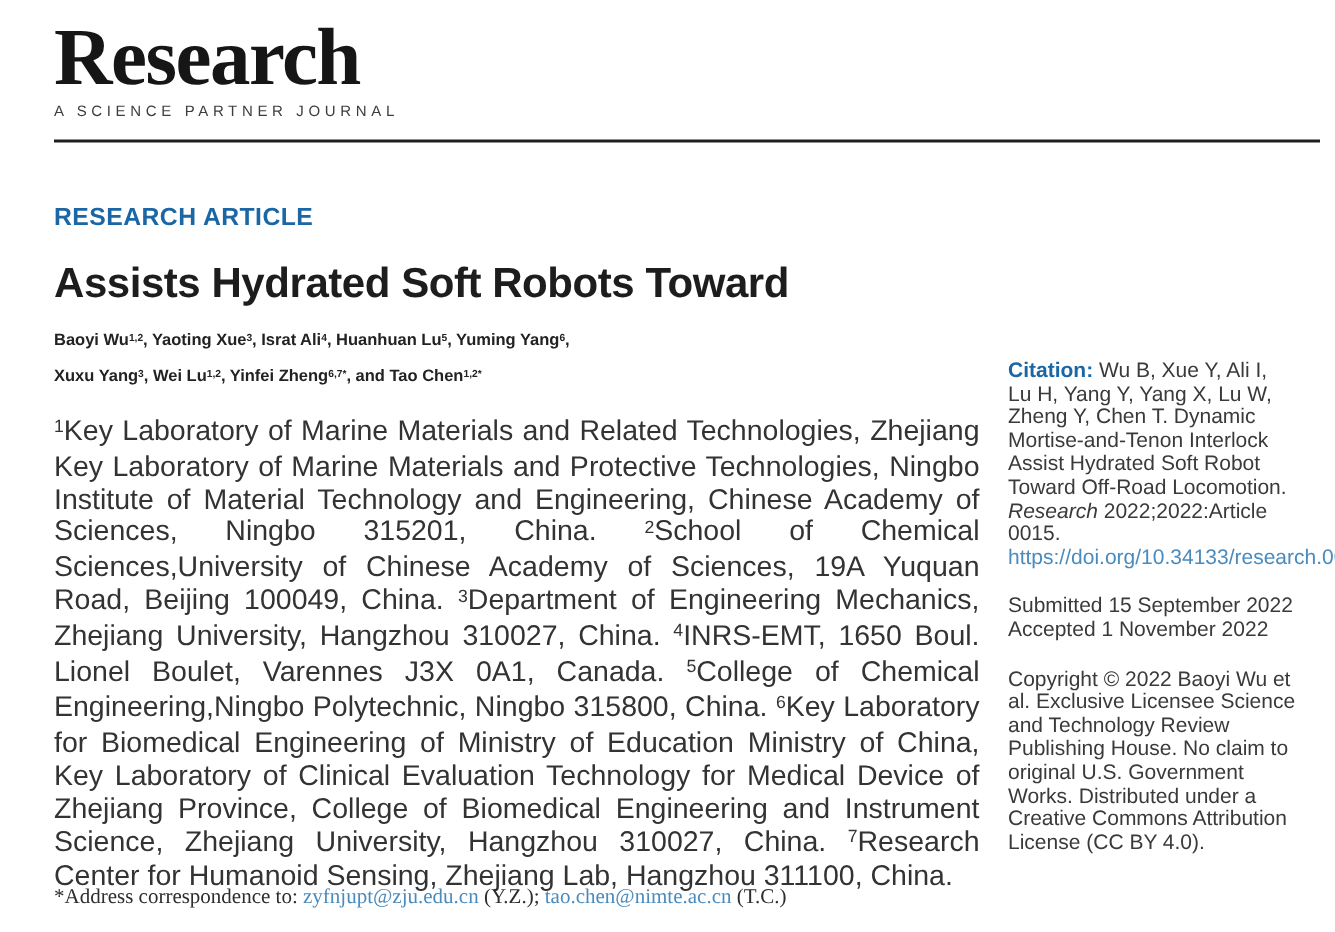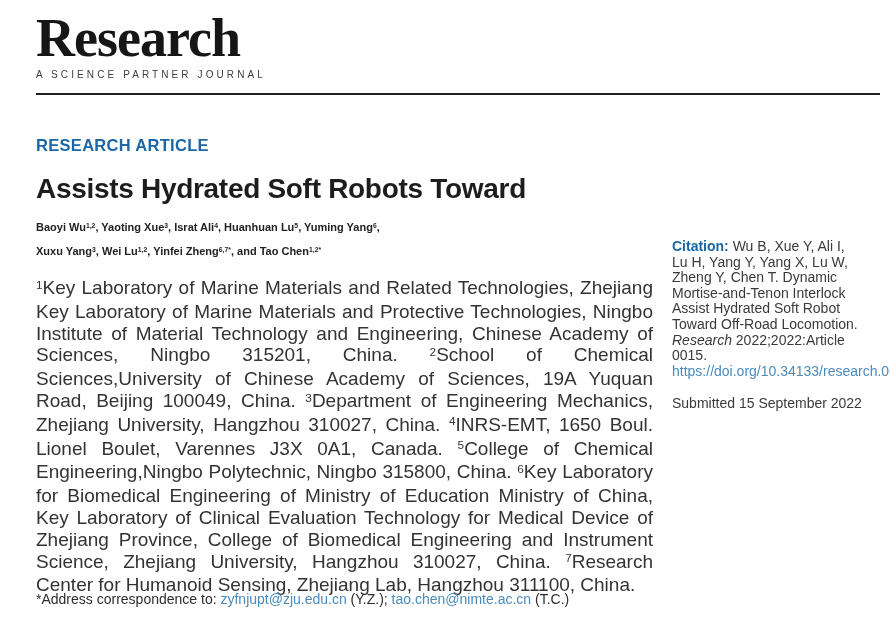--- a/index.html
+++ b/index.html
@@ -38,21 +38,21 @@
   .affiliations{
     margin-top:13px;font-size:19px;line-height:21.8px;
     text-align:justify;color:#333333;
   }
   .seg-sup{font-size:62%;position:relative;top:-0.45em;}
   .seg-link{color:var(--link,#4a8bbd);}
   .seg-italic{font-style:italic;}
   .seg-accent{color:var(--accent,#1b67a5);font-weight:700;}
   .correspondence{
     position:absolute;left:36px;top:591px;width:617px;
-    font-size:14px;color:#2e2d2c;
+    font-size:14px;color:#2e2d2c;font-family:Liberation Serif, serif;
   }
   .sidebar{
     position:absolute;left:672px;top:239px;width:192px;
     font-size:14px;line-height:15.6px;color:#3a3a3a;
   }
   .sidebar .block{margin:0 0 17px 0;}
   .dates div{margin:0;}
 </style>
 </head>
 <body>
@@ -73,14 +73,16 @@
   <div class="authors"><span>Baoyi Wu</span><span class="seg-sup">1,2</span><span>, Yaoting Xue</span><span class="seg-sup">3</span><span>, Israt Ali</span><span class="seg-sup">4</span><span>, Huanhuan Lu</span><span class="seg-sup">5</span><span>, Yuming Yang</span><span class="seg-sup">6</span><span>,</span><br><span>Xuxu Yang</span><span class="seg-sup">3</span><span>, Wei Lu</span><span class="seg-sup">1,2</span><span>, Yinfei Zheng</span><span class="seg-sup">6,7*</span><span>, and Tao Chen</span><span class="seg-sup">1,2*</span></div>
   <div class="affiliations"><span class="seg-sup">1</span><span>Key Laboratory of Marine Materials and Related Technologies, Zhejiang Key Laboratory of Marine Materials and Protective Technologies, Ningbo Institute of Material Technology and Engineering, Chinese Academy of Sciences, Ningbo 315201, China. </span><span class="seg-sup">2</span><span>School of Chemical Sciences,University of Chinese Academy of Sciences, 19A Yuquan Road, Beijing 100049, China. </span><span class="seg-sup">3</span><span>Department of Engineering Mechanics, Zhejiang University, Hangzhou 310027, China. </span><span class="seg-sup">4</span><span>INRS-EMT, 1650 Boul. Lionel Boulet, Varennes J3X 0A1, Canada. </span><span class="seg-sup">5</span><span>College of Chemical Engineering,Ningbo Polytechnic, Ningbo 315800, China. </span><span class="seg-sup">6</span><span>Key Laboratory for Biomedical Engineering of Ministry of Education Ministry of China, Key Laboratory of Clinical Evaluation Technology for Medical Device of Zhejiang Province, College of Biomedical Engineering and Instrument Science, Zhejiang University, Hangzhou 310027, China. </span><span class="seg-sup">7</span><span>Research Center for Humanoid Sensing, Zhejiang Lab, Hangzhou 311100, China.</span></div>
 </div>
 
 <div class="correspondence"><span>*Address correspondence to: </span><span class="seg-link">zyfnjupt@zju.edu.cn</span><span> (Y.Z.); </span><span class="seg-link">tao.chen@nimte.ac.cn</span><span> (T.C.)</span></div>
 
 <div class="sidebar">
   <p class="block"><span class="seg-accent">Citation:</span><span> Wu B, Xue Y, Ali I, Lu H, Yang Y, Yang X, Lu W, Zheng Y, Chen T. Dynamic Mortise-and-Tenon Interlock Assist Hydrated Soft Robot Toward Off-Road Locomotion. </span><span class="seg-italic">Research</span><span> 2022;2022:Article 0015. </span><span class="seg-link">https://doi.org/10.34133/research.0015</span></p>
   <div class="block dates">
     <div>Submitted 15 September 2022</div>
+    <div>Accepted 1 November 2022</div>
   </div>
+  <p class="block">Copyright © 2022 Baoyi Wu et al. Exclusive Licensee Science and Technology Review Publishing House. No claim to original U.S. Government Works. Distributed under a Creative Commons Attribution License (CC BY 4.0).</p>
 </div>
 
 </body></html>

